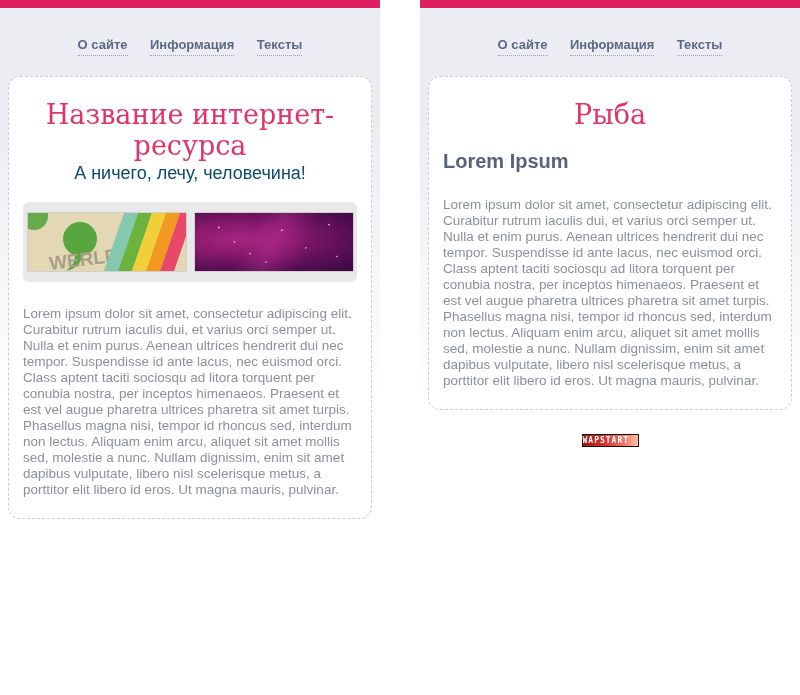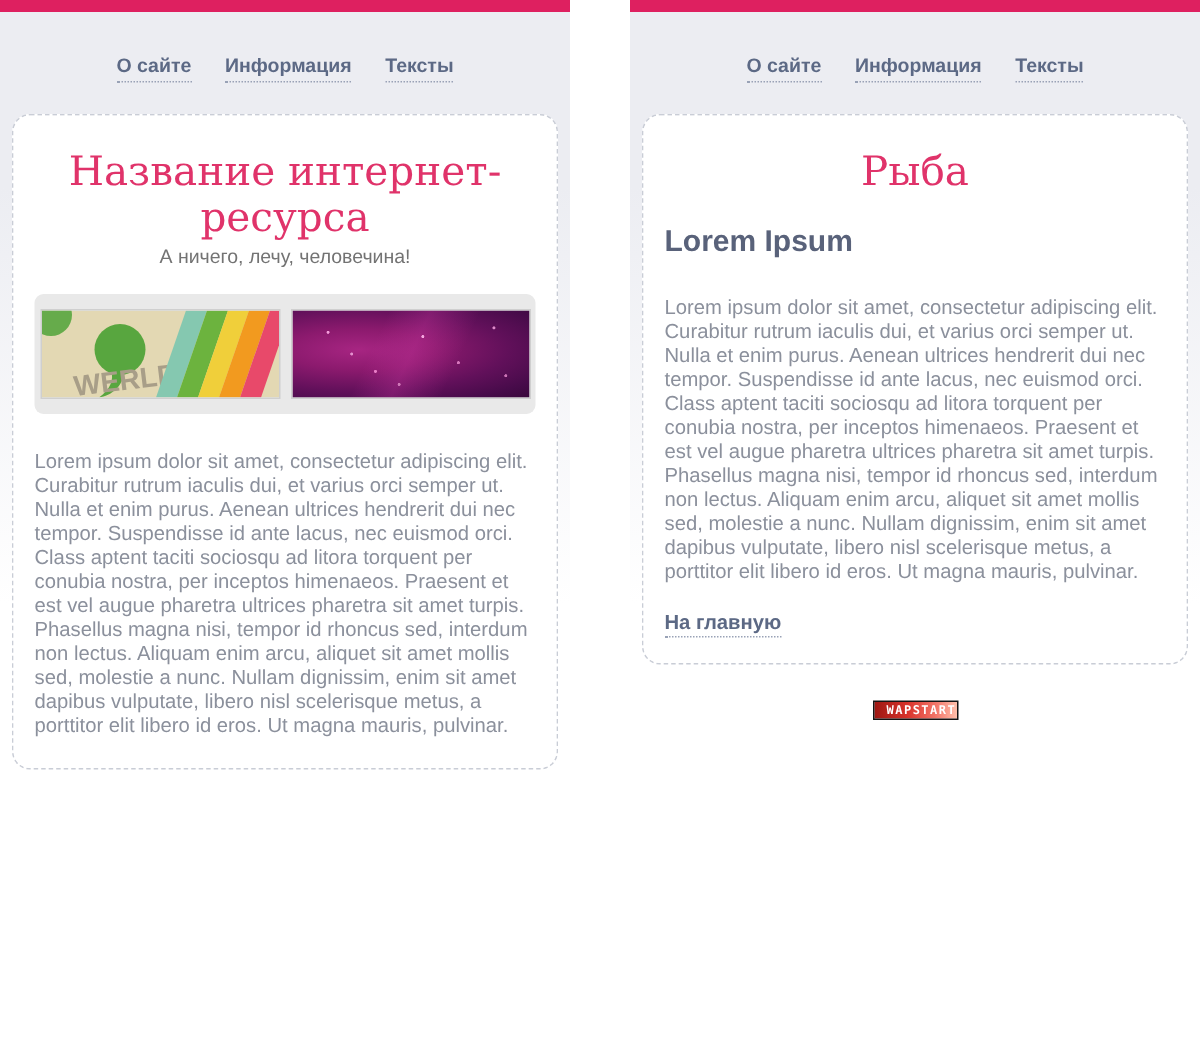--- a/index.html
+++ b/index.html
@@ -10,21 +10,21 @@
   .gap { width:40px; height:695px; background:#fff; }
   .topbar { height:8px; background:#de2060; }
   .nav { text-align:center; margin-top:27px; height:20px; }
   .nav a { display:inline-block; margin:0 9px; padding-bottom:3px;
            font-size:13px; font-weight:bold; color:#5c6985; text-decoration:none;
            border-bottom:1px dotted #99a2b6; cursor:pointer; }
   .card { margin:21px 8px 0 8px; background:#ffffff; border:1px dashed #c9cdd6;
           border-radius:12px; padding:8px 14px 20px 14px; }
   .page-title { font-family:"DejaVu Serif", serif; font-weight:normal;
                 font-size:27px; color:#e0336a; text-align:center; margin-top:14px; }
-  .subtitle { font-size:13px; color:#737373; text-align:center; margin-top:2px; }
+  .subtitle { font-size:18px; color:#0c4a6e; text-align:center; margin-top:2px; }
   .gallery { margin-top:18px; background:#e9e9e9; border-radius:6px; padding:10px 0;
              display:flex; justify-content:center; gap:7px; }
   .thumb { width:160px; height:60px; border:1px solid #cfcfcf; overflow:hidden; position:relative; }
   .thumb svg { display:block; }
   .nebula { background:
       radial-gradient(2px 2px at 15% 25%, rgba(255,170,230,.9) 40%, transparent 60%),
       radial-gradient(2px 2px at 35% 70%, rgba(255,150,220,.8) 40%, transparent 60%),
       radial-gradient(2px 2px at 55% 30%, rgba(255,180,235,.9) 40%, transparent 60%),
       radial-gradient(2px 2px at 70% 60%, rgba(255,160,225,.7) 40%, transparent 60%),
       radial-gradient(2px 2px at 85% 20%, rgba(255,170,230,.8) 40%, transparent 60%),
@@ -39,21 +39,21 @@
   .links-list li { position:relative; padding-left:14px; margin-top:11px;
                    font-size:13.5px; color:#9aa0ab; }
   .links-list li::before { content:"•"; position:absolute; left:0; top:0; color:#59627a; font-size:14px; }
   .links-list a, .home-link { color:#5c6985; font-weight:bold; text-decoration:none;
                    border-bottom:1px dotted #99a2b6; padding-bottom:2px; cursor:pointer; }
   .links-list li.regular a { font-weight:normal; }
   .suffix { color:#9aa0ab; font-weight:normal; }
   .home-row { margin-top:18px; font-size:13.5px; }
   .badge { display:block; width:57px; height:13px; margin:24px auto 0 auto;
            background:linear-gradient(90deg,#9e1712 0%,#d8332b 40%,#f4776a 75%,#ffc0ac 100%);
-           border:1px solid #141414; color:#ffffff; text-align:right;
+           border:1px solid #141414; color:#ffffff; text-align:left;
            font:bold 8px/11px "DejaVu Sans Mono", monospace; letter-spacing:1px; cursor:pointer; }
 </style>
 </head>
 <body>
 
 <div class="stage">
 
   <div class="panel">
     <div class="topbar"></div>
     <div class="nav">
@@ -98,21 +98,18 @@
     <div class="nav">
       <a>О сайте</a>
       <a>Информация</a>
       <a>Тексты</a>
     </div>
 
     <div class="card">
       <h1 class="page-title">Рыба</h1>
       <h2 class="section-h">Lorem Ipsum</h2>
       <p class="body-text">Lorem ipsum dolor sit amet, consectetur adipiscing elit. Curabitur rutrum iaculis dui, et varius orci semper ut. Nulla et enim purus. Aenean ultrices hendrerit dui nec tempor. Suspendisse id ante lacus, nec euismod orci. Class aptent taciti sociosqu ad litora torquent per conubia nostra, per inceptos himenaeos. Praesent et est vel augue pharetra ultrices pharetra sit amet turpis. Phasellus magna nisi, tempor id rhoncus sed, interdum non lectus. Aliquam enim arcu, aliquet sit amet mollis sed, molestie a nunc. Nullam dignissim, enim sit amet dapibus vulputate, libero nisl scelerisque metus, a porttitor elit libero id eros. Ut magna mauris, pulvinar.</p>
-      <div class="home-row">
-        <a class="home-link">На главную</a>
-      </div>
     </div>
 
     <a class="badge">WAPSTART</a>
   </div>
 
 </div>
 
 </body></html>

